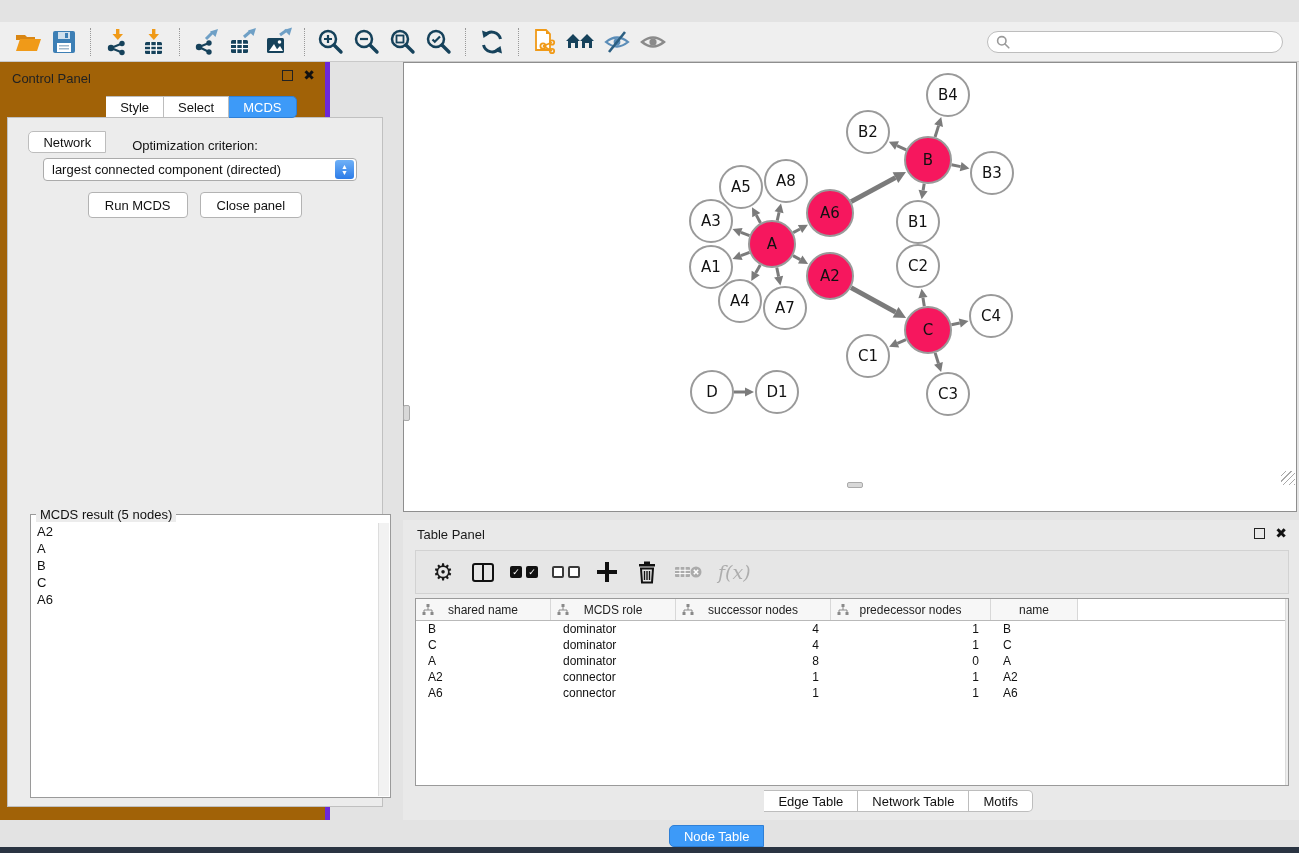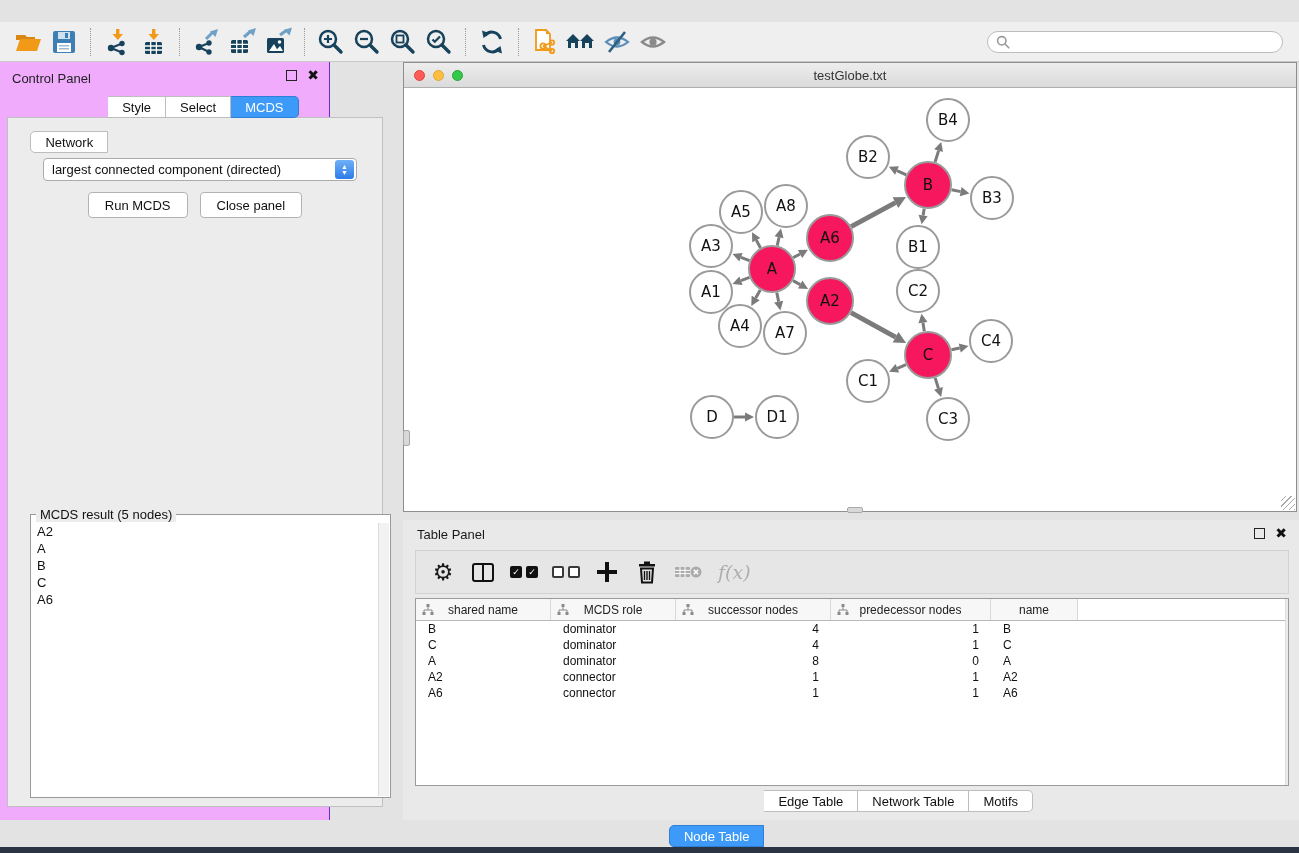--- a/index.html
+++ b/index.html
@@ -21,21 +21,21 @@
   
   .toolbar { position:absolute; left:0; top:22px; width:1299px; height:40px;
     background:#EFEFEF; border-bottom:1px solid #C9C9C9; display:flex; align-items:center; padding:0 10px; }
   .tb-btn { width:36px; height:32px; display:flex; align-items:center; justify-content:center; flex:0 0 auto; }
   .tb-sep { width:1px; height:28px; border-left:1px dotted #999; margin:0 8px; flex:0 0 auto; }
   .searchbox { margin-left:auto; margin-right:6px; width:296px; height:22px; background:#fff;
     border:1px solid #BDBDBD; border-radius:12px; display:flex; align-items:center; padding:0 8px; }
   .searchbox input { border:none; outline:none; flex:1; font-size:12px; background:transparent; margin-left:5px; }
 
   
-  .control-panel { position:absolute; left:0; top:62px; width:330px; height:758px; background:#f0abfc; border-right:1px solid #6d28d9; }
+  .control-panel { position:absolute; left:0; top:62px; width:330px; height:758px; background:#a16207; border-right:5px solid #6d28d9; }
   .cp-head { position:relative; height:32px; display:flex; align-items:center; padding:0 12px; }
   .cp-title { font-size:13px; color:#222; }
   .panel-ctl { position:absolute; top:8px; display:flex; gap:10px; align-items:center; }
   .cp-head .panel-ctl { right:10px; }
   .float-box { width:11px; height:11px; border:1.6px solid #222; display:inline-block; }
   .close-x { font-size:14px; font-weight:bold; color:#111; line-height:11px; }
   .cp-tabs { position:absolute; left:0; top:34px; width:100%; display:flex; justify-content:center; z-index:3; }
   .tabseg { height:22px; padding:0 14px; background:#fff; border:1px solid #BDBDBD; border-left:none;
     display:flex; align-items:center; font-size:13px; color:#111; }
   .tabseg:first-child { border-left:1px solid #BDBDBD; border-radius:5px 0 0 5px;margin-top:35px; }
@@ -267,20 +267,21 @@
         <span class="close-x">✖</span>
       </span>
     </div>
     <div class="cp-tabs">
       <div class="tabseg">Network</div>
       <div class="tabseg">Style</div>
       <div class="tabseg">Select</div>
       <div class="tabseg active">MCDS</div>
     </div>
     <div class="cp-body">
+      <div class="opt-label">Optimization criterion:</div>
       <div class="dropdown">
         <span class="dd-text">largest connected component (directed)</span>
         <span class="dd-stepper">
             <span>▲</span>
             <span>▼</span>
           </span>
       </div>
       <div class="cp-buttons">
         <div class="btn">Run MCDS</div>
         <div class="btn">Close panel</div>
@@ -293,28 +294,20 @@
             <div class="result-item">B</div>
             <div class="result-item">C</div>
             <div class="result-item">A6</div>
           </div>
         <div class="v-track"></div>
       </div>
     </div>
   </div>
 
   <div class="net-window">
-    <div class="net-titlebar">
-      <div class="tl-group">
-        <span class="tl red"></span>
-        <span class="tl yellow"></span>
-        <span class="tl green"></span>
-      </div>
-      <div class="title">testGlobe.txt</div>
-    </div>
     <div class="net-canvas">
       <svg id="graph-svg" width="892" height="421" viewBox="0 0 892 421">
           <g>
             <line x1="345.543265126549" y1="189.46729347687497" x2="336.94231316460133" y2="192.7102753641667" stroke="#7B7B7B" stroke-width="3"></line>
             <polygon points="328.5210375870572,195.88551041799482 335.3194152482003,188.40606784675526 338.56521108100236,197.01448288157815" fill="#7B7B7B"></polygon>
           </g>
           <g>
             <line x1="345.543265126549" y1="172.53270652312503" x2="336.94231316460133" y2="169.2897246358333" stroke="#7B7B7B" stroke-width="3"></line>
             <polygon points="328.5210375870572,166.11448958200518 338.56521108100236,164.98551711842185 335.3194152482003,173.59393215324474" fill="#7B7B7B"></polygon>
           </g>

